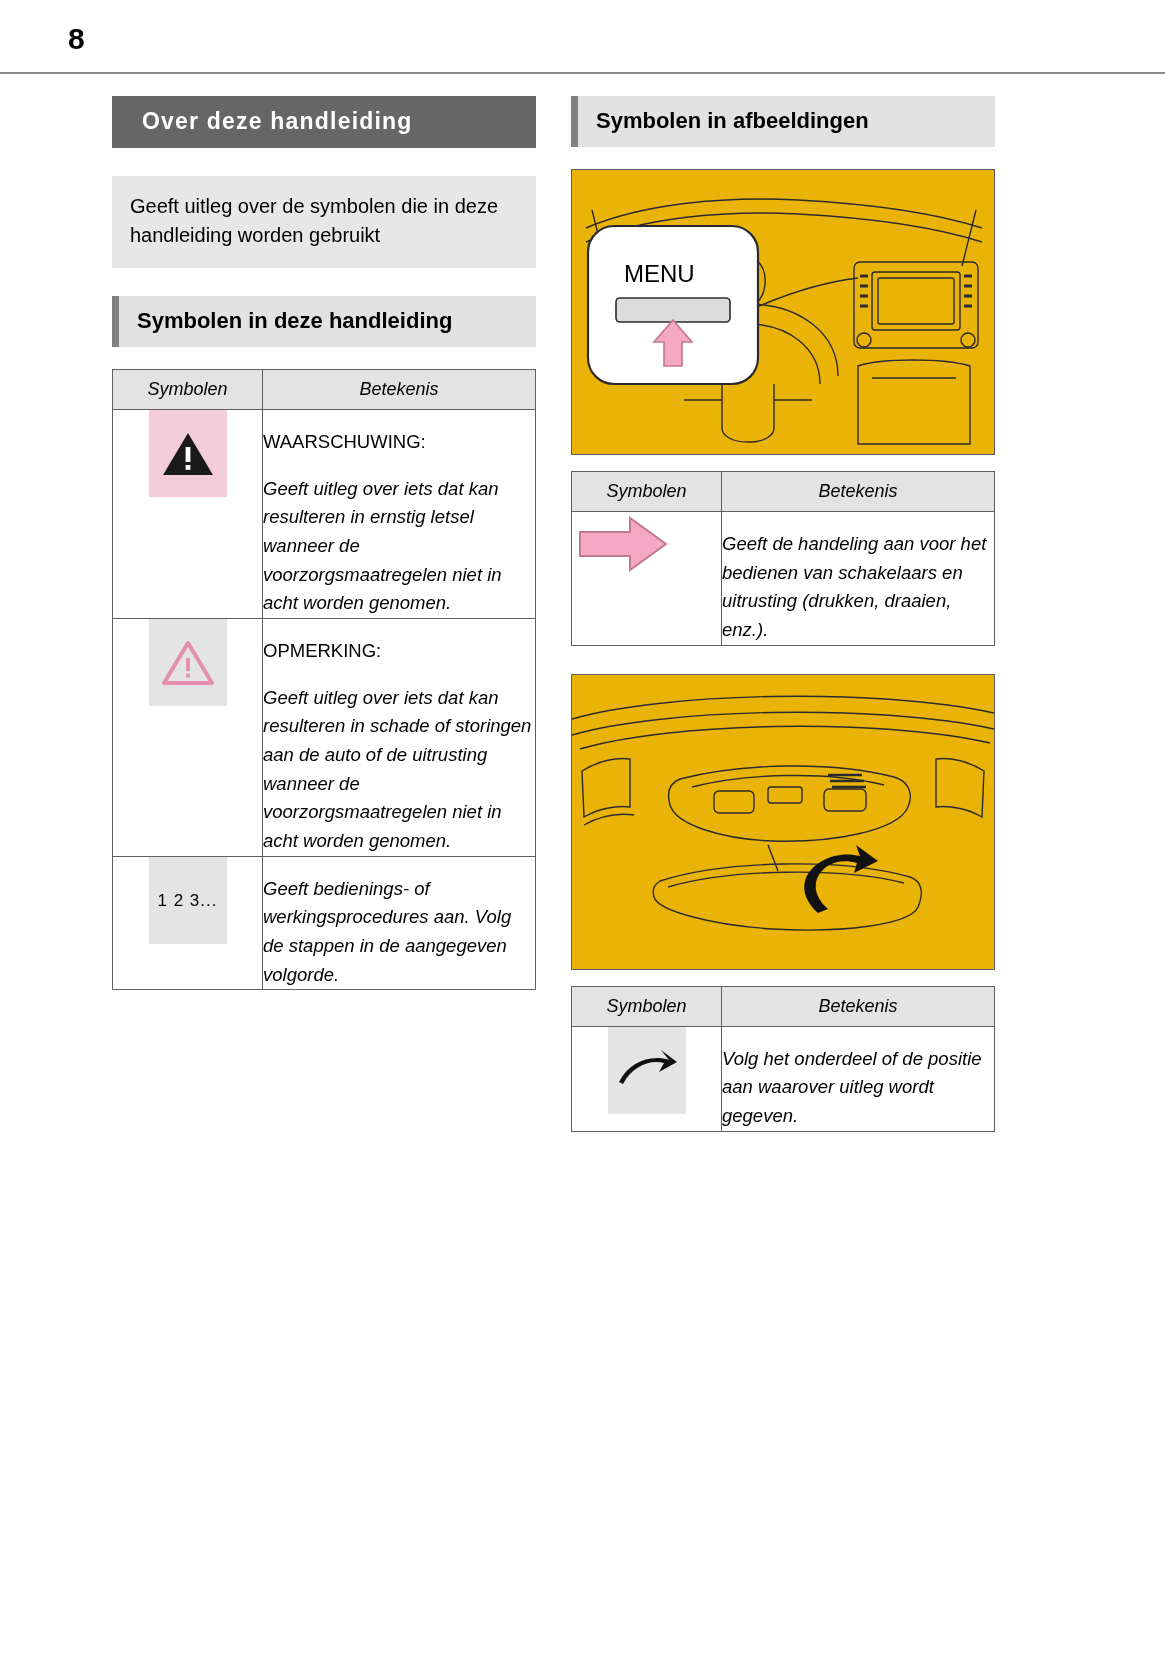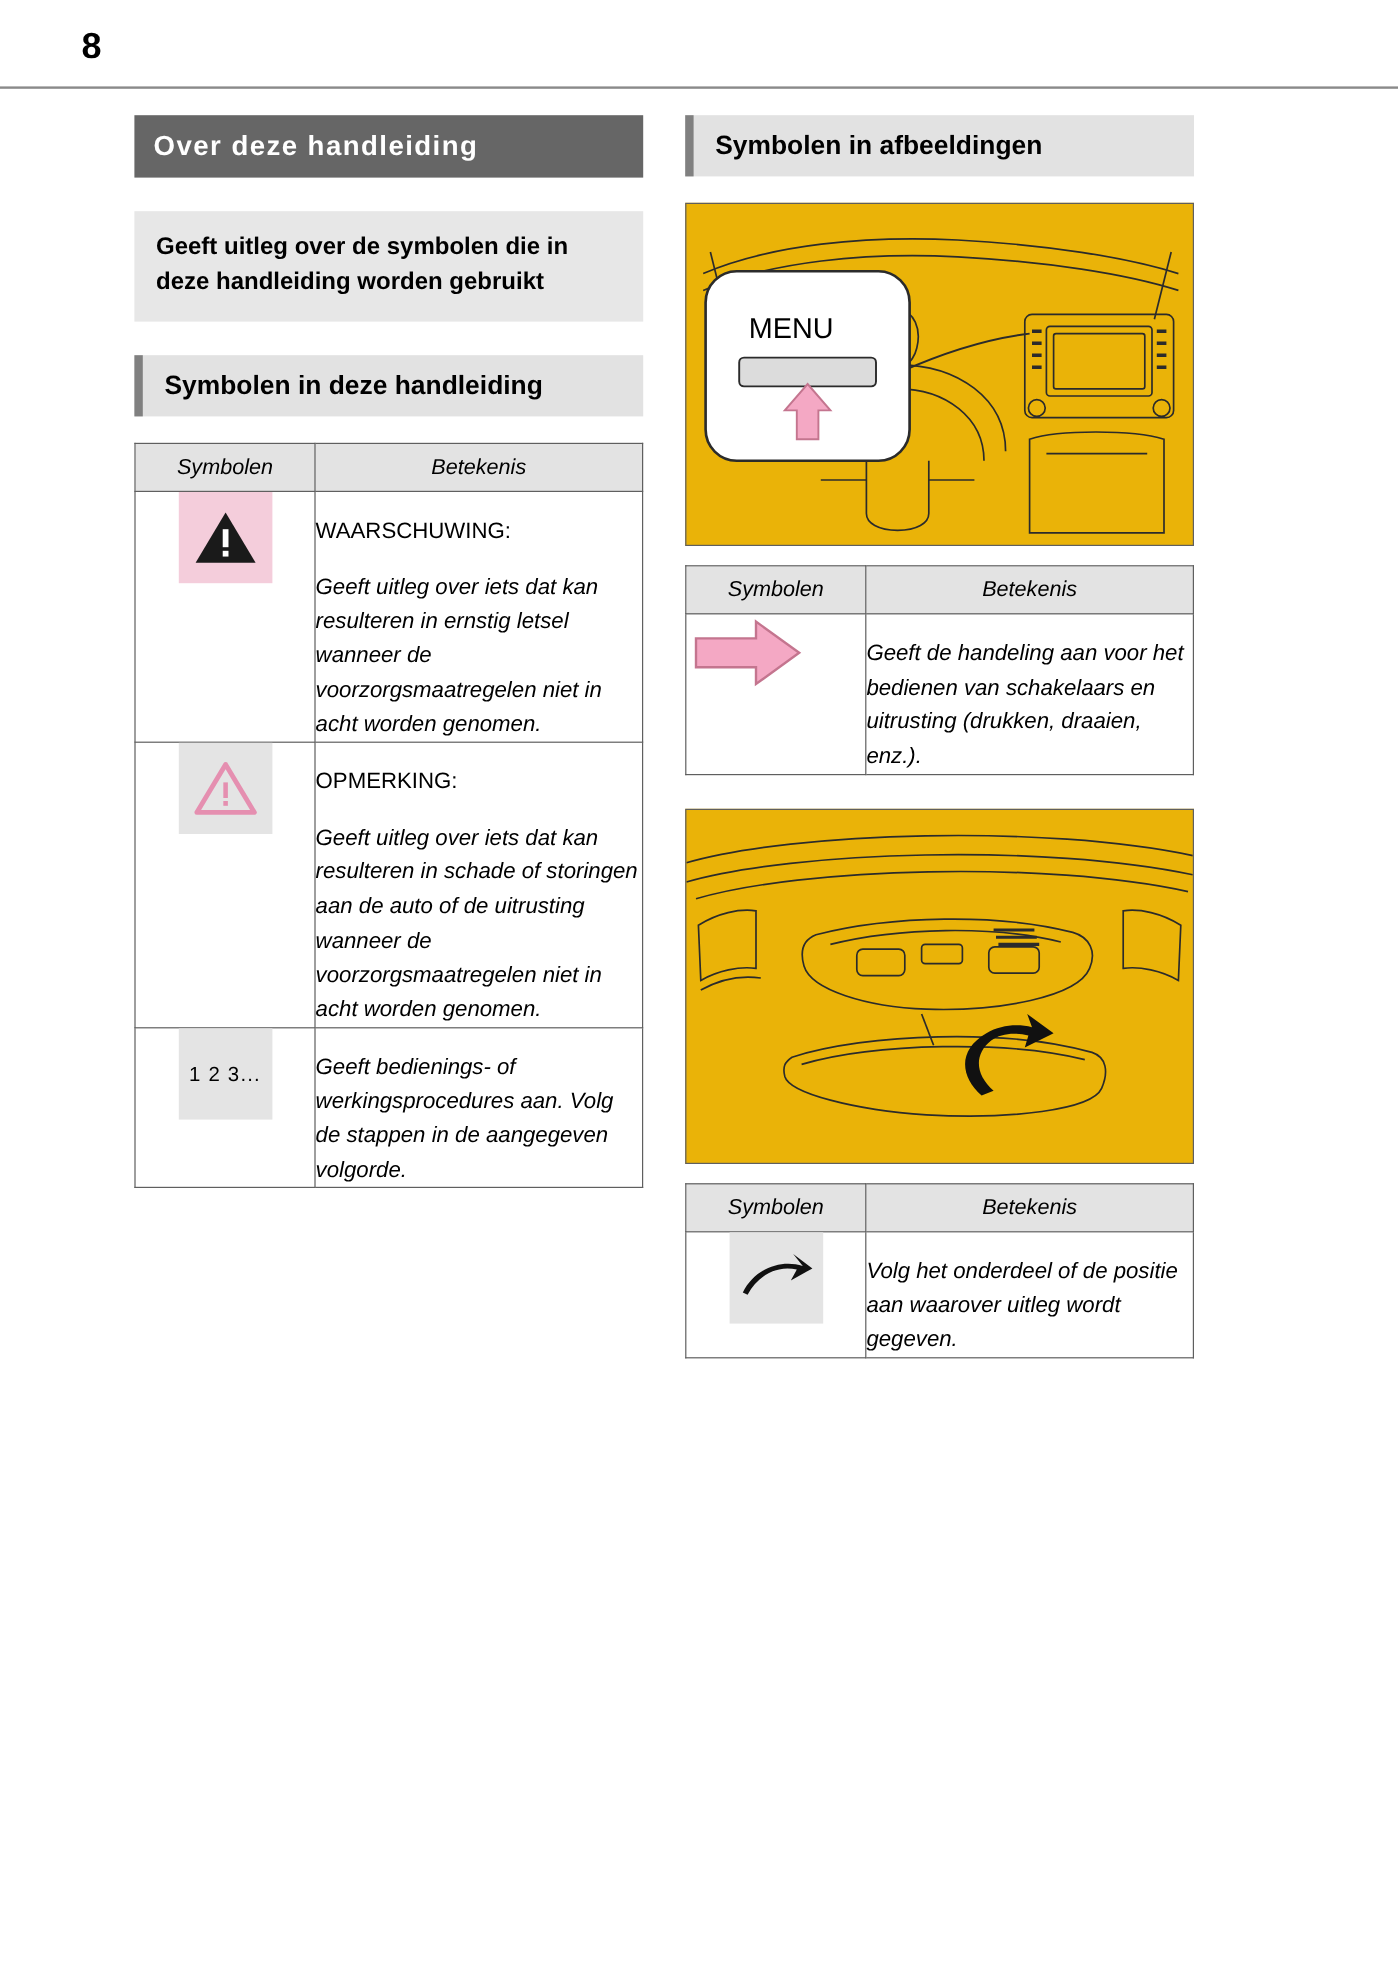--- a/index.html
+++ b/index.html
@@ -49,37 +49,37 @@
     left: 571px;
     width: 424px;
   }
   
   .banner-dark {
     background: #666666;
     color: #ffffff;
     font-size: 23px;
     font-weight: bold;
     letter-spacing: 1.2px;
-    padding: 12px 16px 13px 16px;
+    padding: 12px 16px 13px 30px;
     box-sizing: border-box;
   }
   .banner-light {
     background: #e2e2e2;
     color: #000000;
     font-size: 22px;
     font-weight: bold;
     padding: 12px 14px 13px 18px;
     box-sizing: border-box;
     border-left: 7px solid #808080;
   }
   .lead-box {
     background: #e7e7e7;
     padding: 16px 18px 18px 18px;
     font-size: 20px;
-    font-weight: bold;
+    font-weight: normal;
     line-height: 1.45;
     box-sizing: border-box;
   }
   .spacer-22 { height: 22px; }
   .spacer-28 { height: 28px; }
   .spacer-16 { height: 16px; }
 
   
   table.sym {
     border-collapse: collapse;
@@ -109,21 +109,21 @@
     padding: 13px 14px 15px 14px;
     font-size: 18.5px;
     line-height: 1.55;
   }
   td.textcell p { margin: 18px 0 6px 0; }
   td.textcell p:last-child { margin-bottom: 0; font-style: italic; }
 
   
   .sq {
     width: 78px;
-    height: 76px;
+    height: 87px;
     display: inline-block;
     position: relative;
   }
   .sq.pink { background: #f4cddb; }
   .sq.grey { background: #e4e4e4; }
   .sq.plain { background: #e4e4e4; }
 
   .tri-black {
     position: absolute;
     left: 50%;

